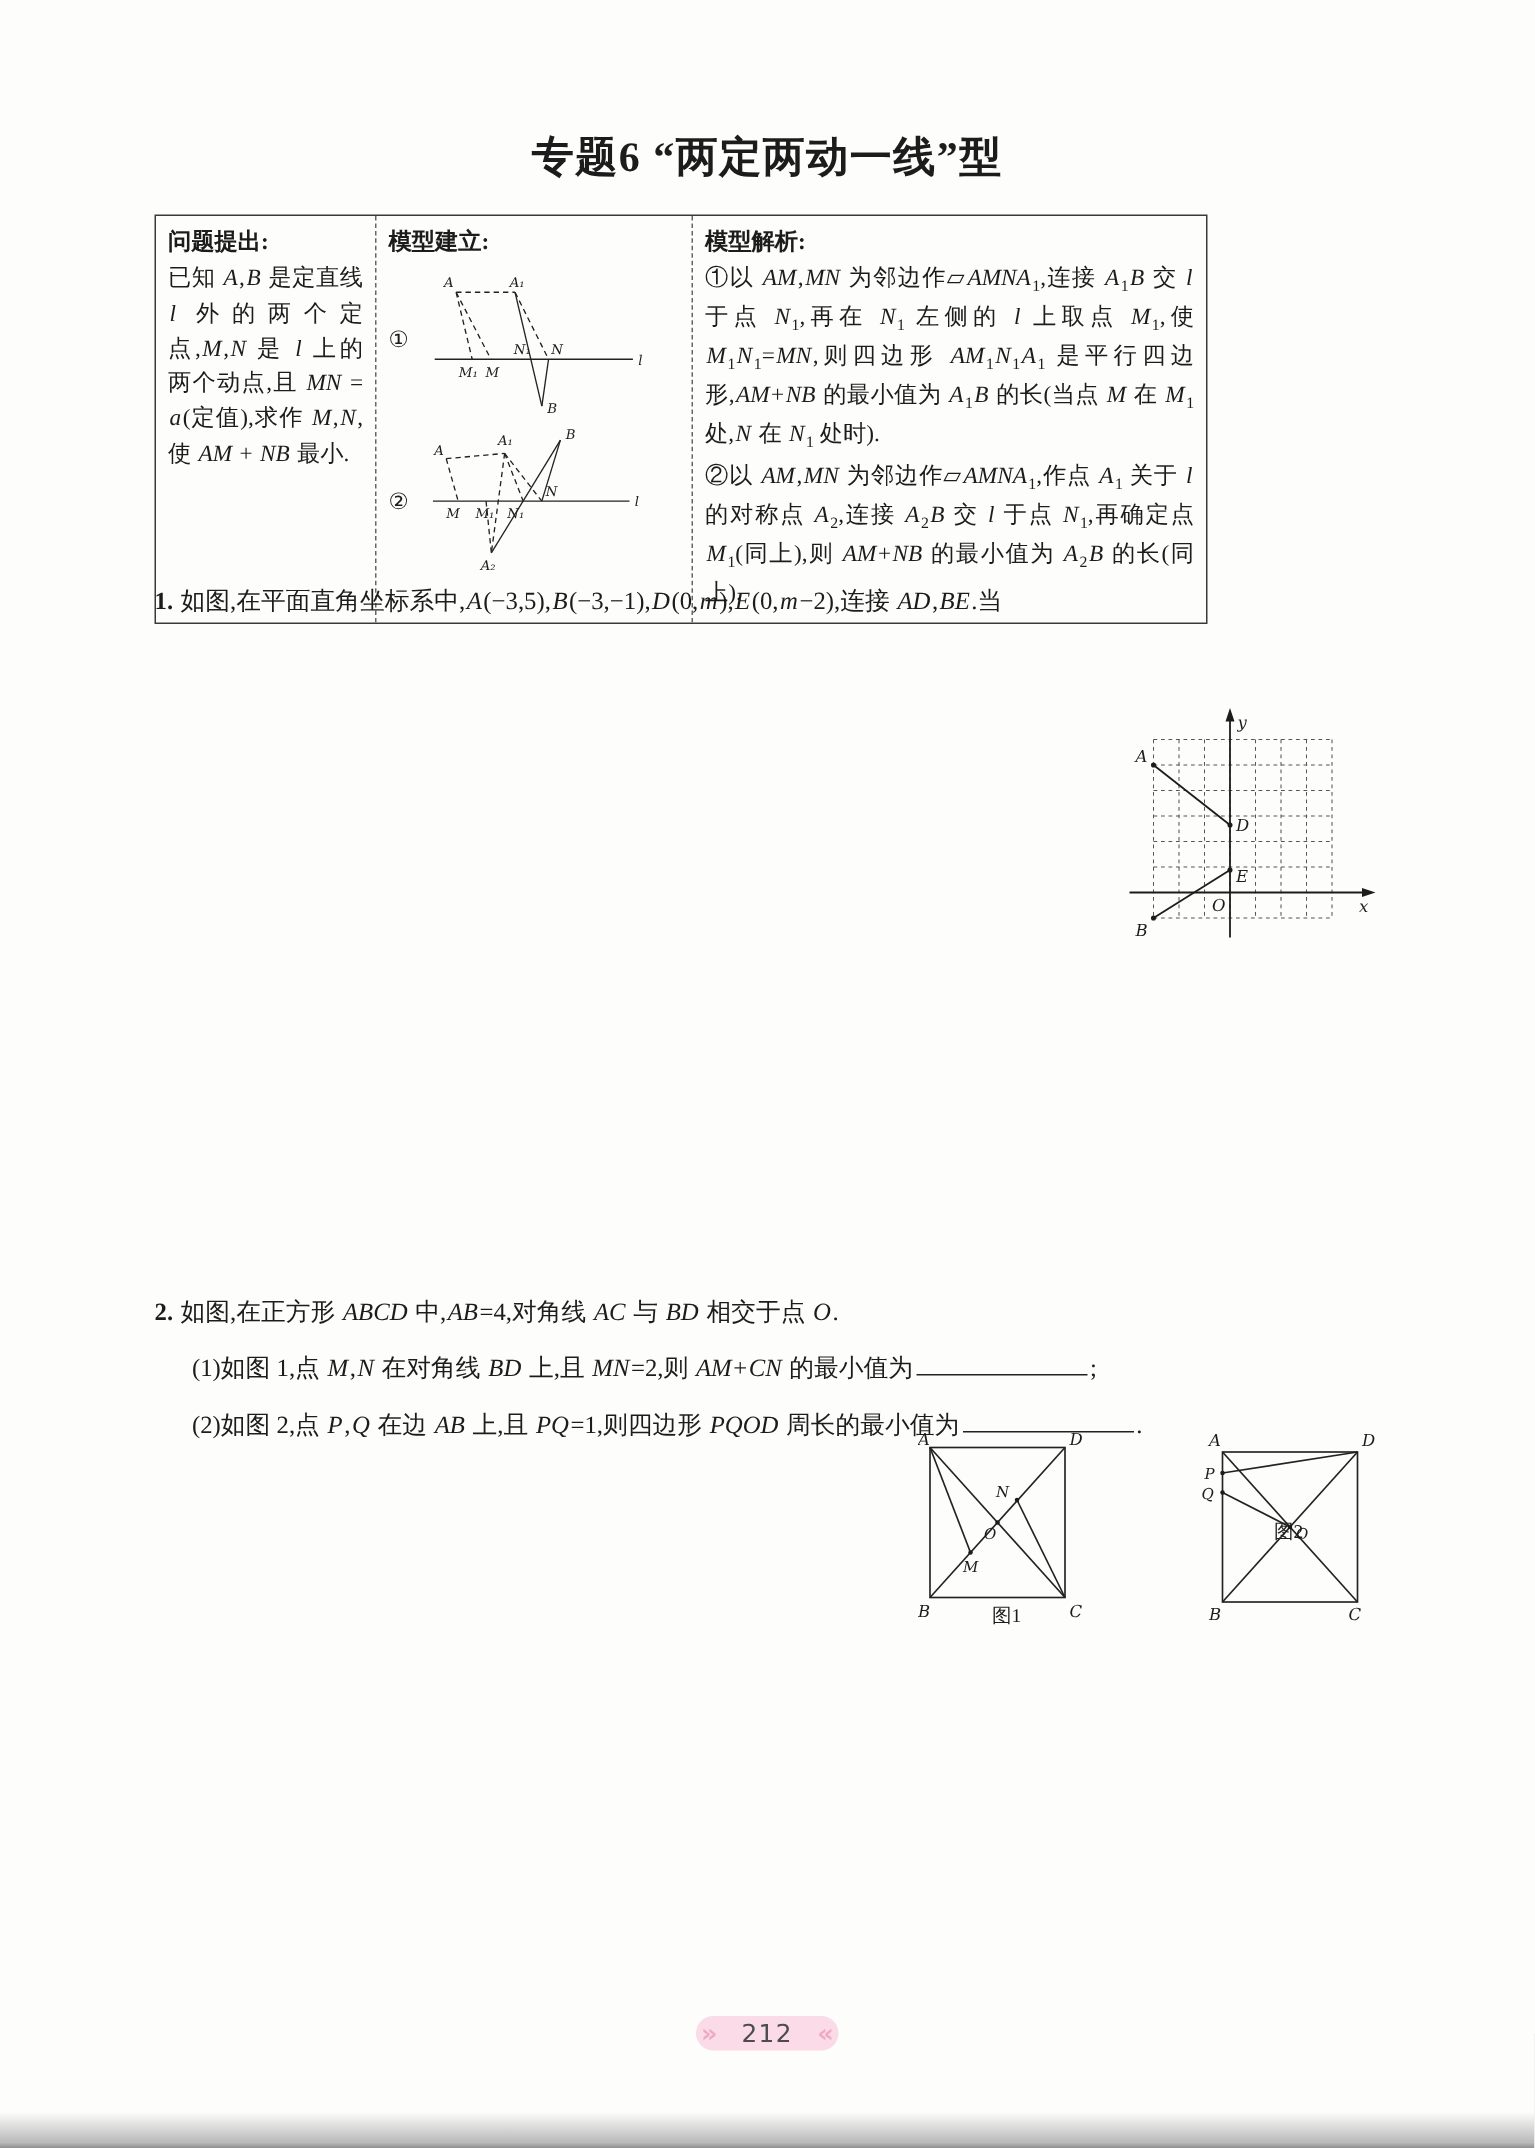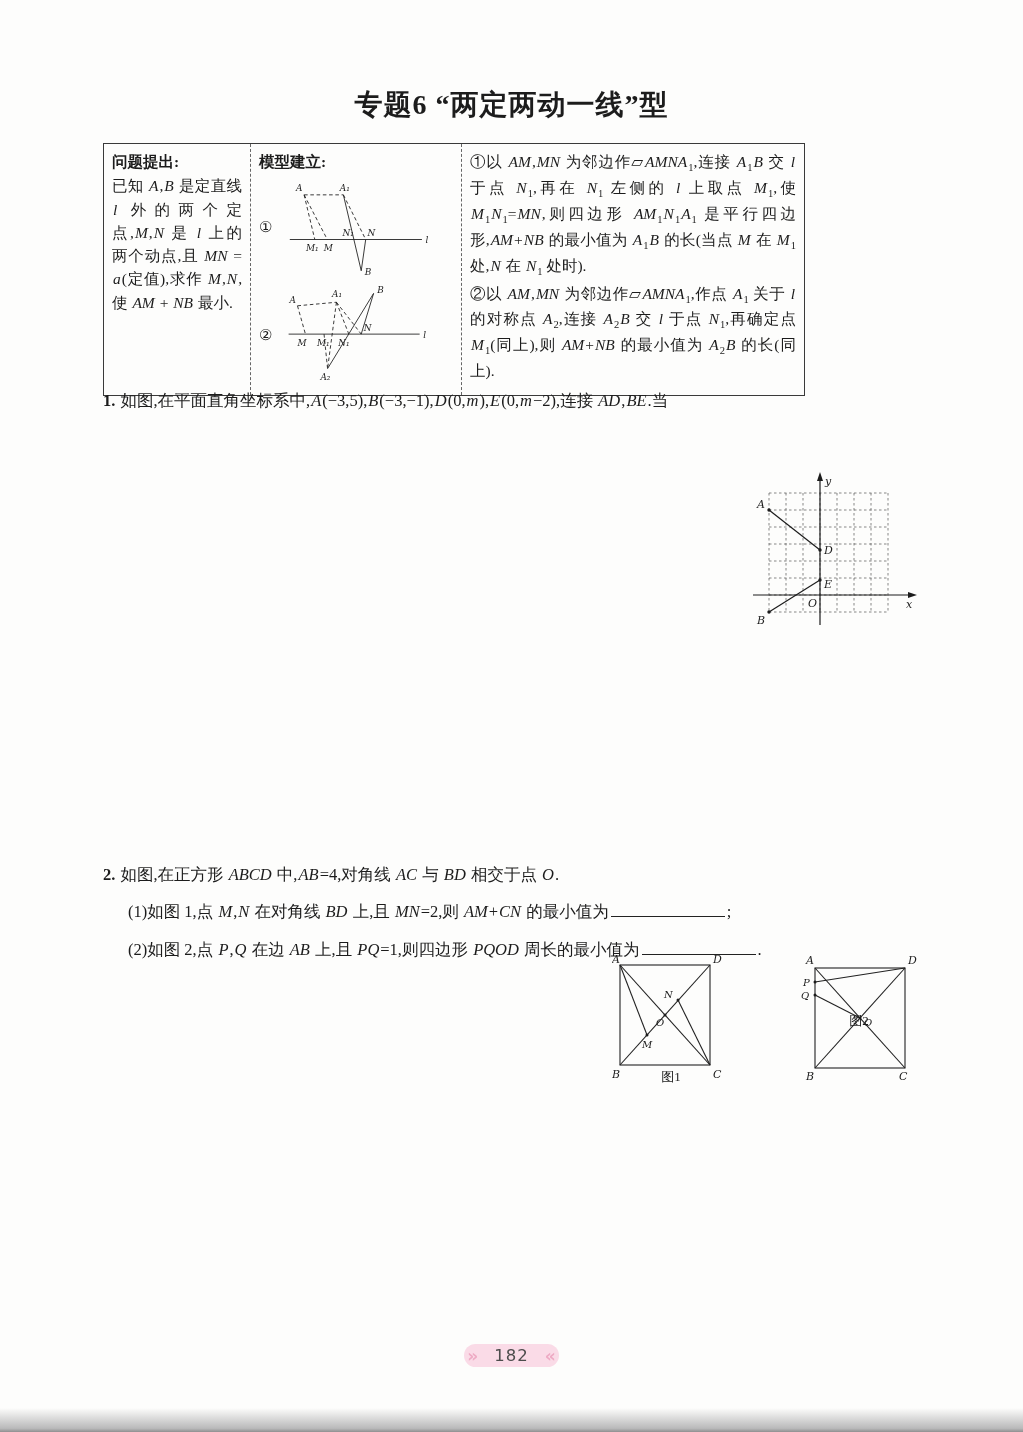--- a/index.html
+++ b/index.html
@@ -133,20 +133,21 @@
             <text x="64" y="73">N₁</text>
             <text x="93" y="56">N</text>
             <text x="44" y="112">A₂</text>
             <text x="160" y="64">l</text>
           </g>
         </svg>
       </div>
     </div>
 
     <div class="mt-col mt-col3">
+      <div class="mt-header">模型解析:</div>
       <p>①以 <i>AM</i>,<i>MN</i> 为邻边作▱<i>AMNA</i><sub>1</sub>,连接 <i>A</i><sub>1</sub><i>B</i> 交 <i>l</i> 于点 <i>N</i><sub>1</sub>,再在 <i>N</i><sub>1</sub> 左侧的 <i>l</i> 上取点 <i>M</i><sub>1</sub>,使 <i>M</i><sub>1</sub><i>N</i><sub>1</sub>=<i>MN</i>,则四边形 <i>AM</i><sub>1</sub><i>N</i><sub>1</sub><i>A</i><sub>1</sub> 是平行四边形,<i>AM</i>+<i>NB</i> 的最小值为 <i>A</i><sub>1</sub><i>B</i> 的长(当点 <i>M</i> 在 <i>M</i><sub>1</sub> 处,<i>N</i> 在 <i>N</i><sub>1</sub> 处时).</p>
       <p>②以 <i>AM</i>,<i>MN</i> 为邻边作▱<i>AMNA</i><sub>1</sub>,作点 <i>A</i><sub>1</sub> 关于 <i>l</i> 的对称点 <i>A</i><sub>2</sub>,连接 <i>A</i><sub>2</sub><i>B</i> 交 <i>l</i> 于点 <i>N</i><sub>1</sub>,再确定点 <i>M</i><sub>1</sub>(同上),则 <i>AM</i>+<i>NB</i> 的最小值为 <i>A</i><sub>2</sub><i>B</i> 的长(同上).</p>
     </div>
   </div>
 
   <div class="problem p1">
     <div class="p-line">
       <b class="p-num">1.</b><span>如图,在平面直角坐标系中,<i>A</i>(−3,5),<i>B</i>(−3,−1),<i>D</i>(0,<i>m</i>),<i>E</i>(0,<i>m</i>−2),连接 <i>AD</i>,<i>BE</i>.当</span>
     </div>
   </div>
@@ -254,18 +255,18 @@
       <text x="110" y="16">D</text>
       <text x="8" y="132">B</text>
       <text x="101" y="132">C</text>
       <text x="66" y="78" font-size="10">O</text>
     </g>
   </svg>
   <div class="fig-caption" style="left:798px;top:1012px;width:122px;">图2</div>
 
   <div class="page-footer">
     <span class="chev chev-l">»</span>
-    <span class="page-pill">182</span>
+    <span class="page-pill">212</span>
     <span class="chev chev-r">«</span>
   </div>
 
   <div class="scan-band"></div>
 </div>
 
 </body></html>

